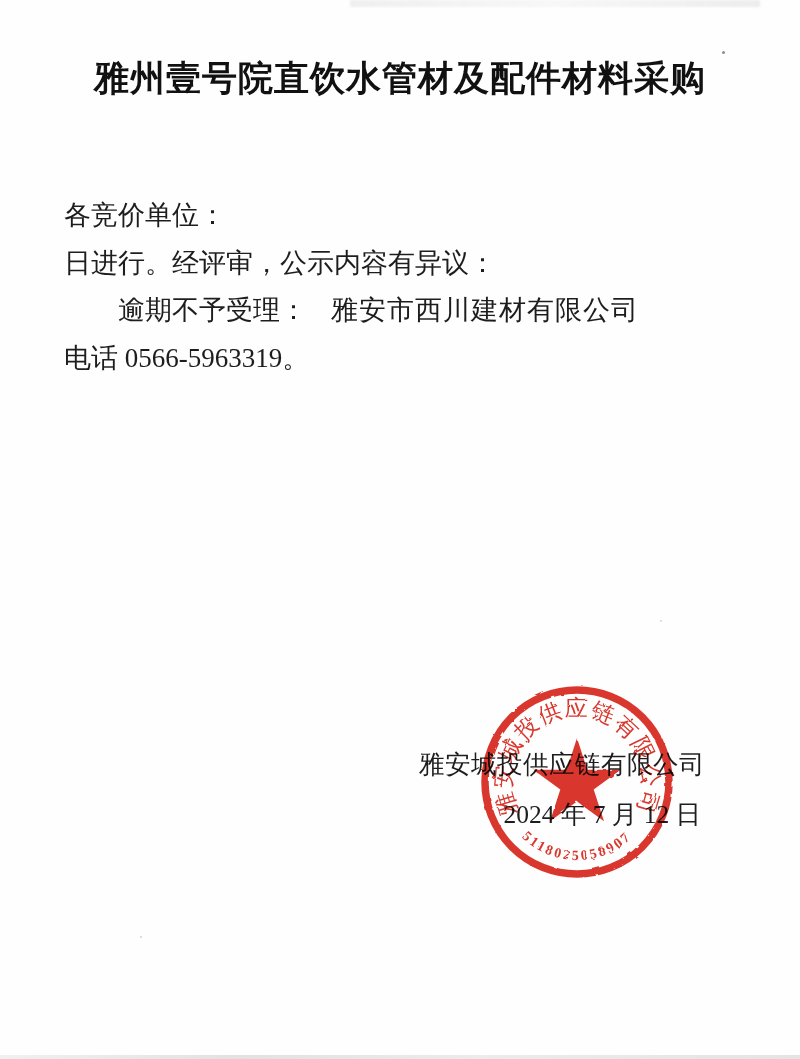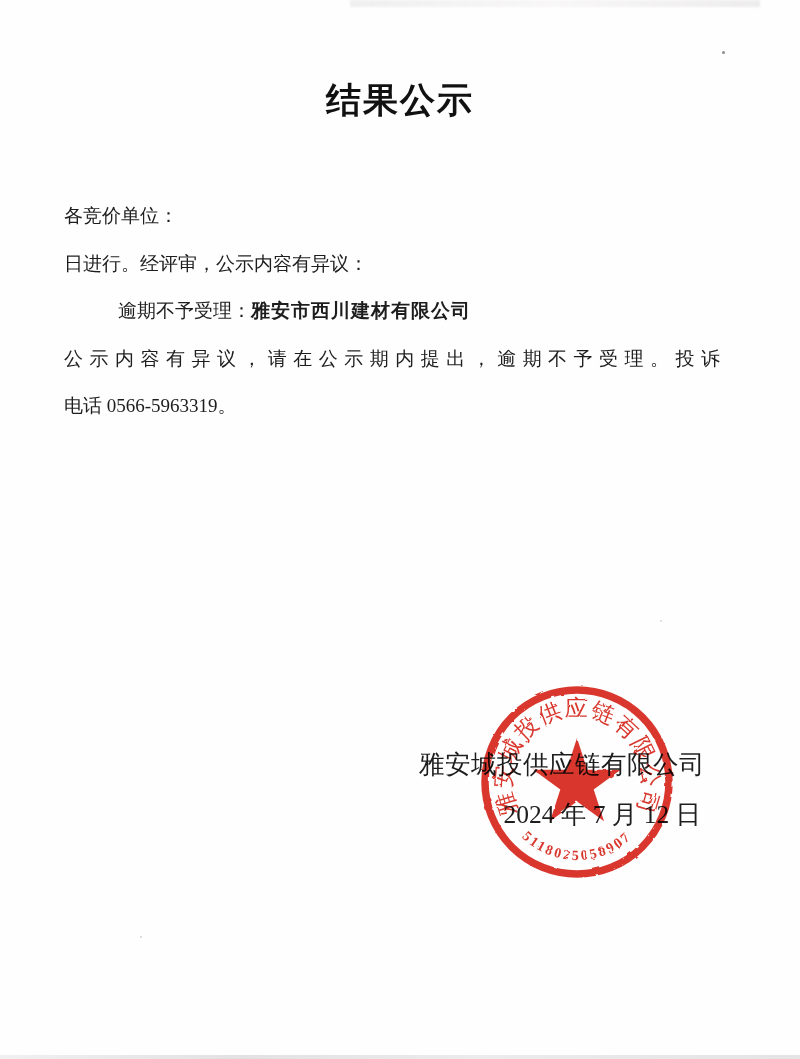--- a/index.html
+++ b/index.html
@@ -31,30 +31,30 @@
   }
   .title-line { line-height: 47px; letter-spacing: 1px; }
   .title-line.second { margin-top: 22px; letter-spacing: 2px; }
 
   
   .body-block {
     position: absolute;
     top: 192px;
     left: 64px;
     width: 656px;
-    font-size: 19px;
+    font-size: 27px;
     line-height: 47.5px;
   }
   .body-line { margin: 0; padding: 0; }
   .body-line.indent { text-indent: 54px; }
   .body-line.fill {
     text-align: justify;
     text-align-last: justify;
   }
-  .winner-name { font-weight: 700; letter-spacing: 1px; }
+  .winner-name { font-weight: 400; letter-spacing: 1px; margin-left: 24px; }
 
   
   .signature-block {
     position: absolute;
     top: 750px;
     right: 95px;
     text-align: right;
     font-size: 25.5px;
     z-index: 2;
   }
@@ -99,28 +99,27 @@
       rgba(125,120,130,0.10), rgba(125,120,130,0.22) 30%,
       rgba(125,120,130,0.14) 60%, rgba(125,120,130,0.20));
   }
 </style>
 </head>
 <body>
 
 <div class="page">
 
   <div class="title-block">
-    <div class="title-line second">结果公示</div>
+    <div class="title-line">雅州壹号院直饮水管材及配件材料采购</div>
   </div>
 
   <div class="body-block">
     <p class="body-line">各竞价单位：</p>
     <p class="body-line">日进行。经评审，公示内容有异议：</p>
     <p class="body-line indent"><span>逾期不予受理：</span><span class="winner-name">雅安市西川建材有限公司</span></p>
-    <p class="body-line fill">公示内容有异议，请在公示期内提出，逾期不予受理。投诉</p>
     <p class="body-line">电话 0566-5963319。</p>
   </div>
 
   <div class="signature-block">
     <div class="sig-company">雅安城投供应链有限公司</div>
     <div class="sig-date">2024 年 7 月 12 日</div>
   </div>
 
   <svg class="stamp" viewBox="0 0 220 220" data-color-from="stamp.color" style="color: rgb(215, 40, 29);">
     <defs>

